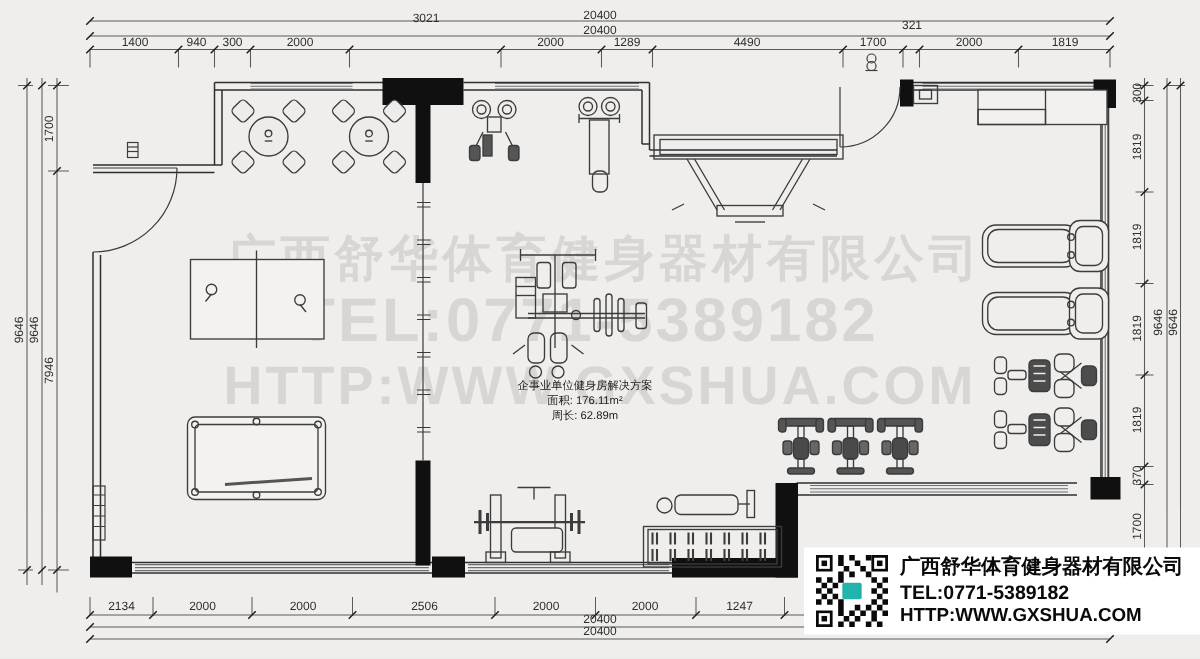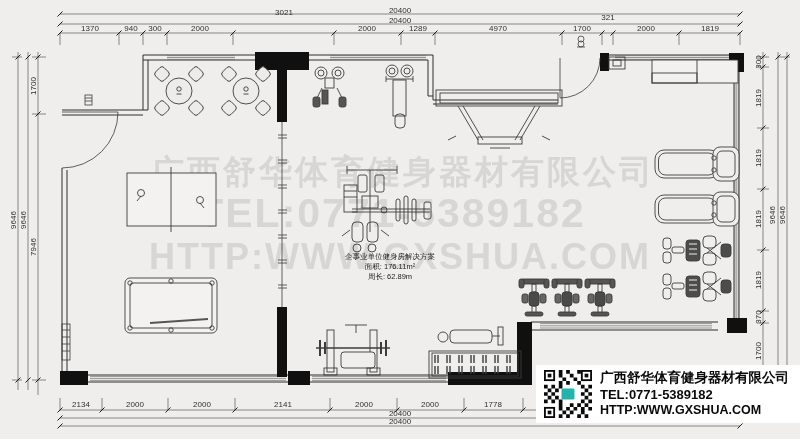--- a/index.html
+++ b/index.html
@@ -288,40 +288,40 @@
     </g>
 
     <g stroke="#3c3c3c" stroke-width="0.8" fill="none">
       <rect x="62" y="324" width="8" height="36"></rect>
       <path d="M62 330h8M62 337h8M62 344h8M62 351h8"></path>
     </g>
   </svg>
 
   <div class="dim" style="left:400px;top:10px">20400</div>
   <div class="dim" style="left:400px;top:20px">20400</div>
-  <div class="dim" style="left:90px;top:28px">1370</div>
+  <div class="dim" style="left:90px;top:28px">1400</div>
   <div class="dim" style="left:131px;top:28px">940</div>
   <div class="dim" style="left:155px;top:28px">300</div>
   <div class="dim" style="left:200px;top:28px">2000</div>
   <div class="dim" style="left:284px;top:12px">3021</div>
   <div class="dim" style="left:367px;top:28px">2000</div>
   <div class="dim" style="left:418px;top:28px">1289</div>
-  <div class="dim" style="left:498px;top:28px">4970</div>
+  <div class="dim" style="left:498px;top:28px">4490</div>
   <div class="dim" style="left:582px;top:28px">1700</div>
   <div class="dim" style="left:608px;top:17px">321</div>
   <div class="dim" style="left:646px;top:28px">2000</div>
   <div class="dim" style="left:710px;top:28px">1819</div>
 
   <div class="dim" style="left:81px;top:404px">2134</div>
   <div class="dim" style="left:135px;top:404px">2000</div>
   <div class="dim" style="left:202px;top:404px">2000</div>
-  <div class="dim" style="left:283px;top:404px">2141</div>
+  <div class="dim" style="left:283px;top:404px">2506</div>
   <div class="dim" style="left:364px;top:404px">2000</div>
   <div class="dim" style="left:430px;top:404px">2000</div>
-  <div class="dim" style="left:493px;top:404px">1778</div>
+  <div class="dim" style="left:493px;top:404px">1247</div>
   <div class="dim" style="left:400px;top:413px">20400</div>
   <div class="dim" style="left:400px;top:421px">20400</div>
 
   <div class="dim dimv" style="left:13px;top:220px">9646</div>
   <div class="dim dimv" style="left:23px;top:220px">9646</div>
   <div class="dim dimv" style="left:33px;top:86px">1700</div>
   <div class="dim dimv" style="left:33px;top:247px">7946</div>
 
   <div class="dim dimv" style="left:758px;top:62px">300</div>
   <div class="dim dimv" style="left:758px;top:98px">1819</div>

